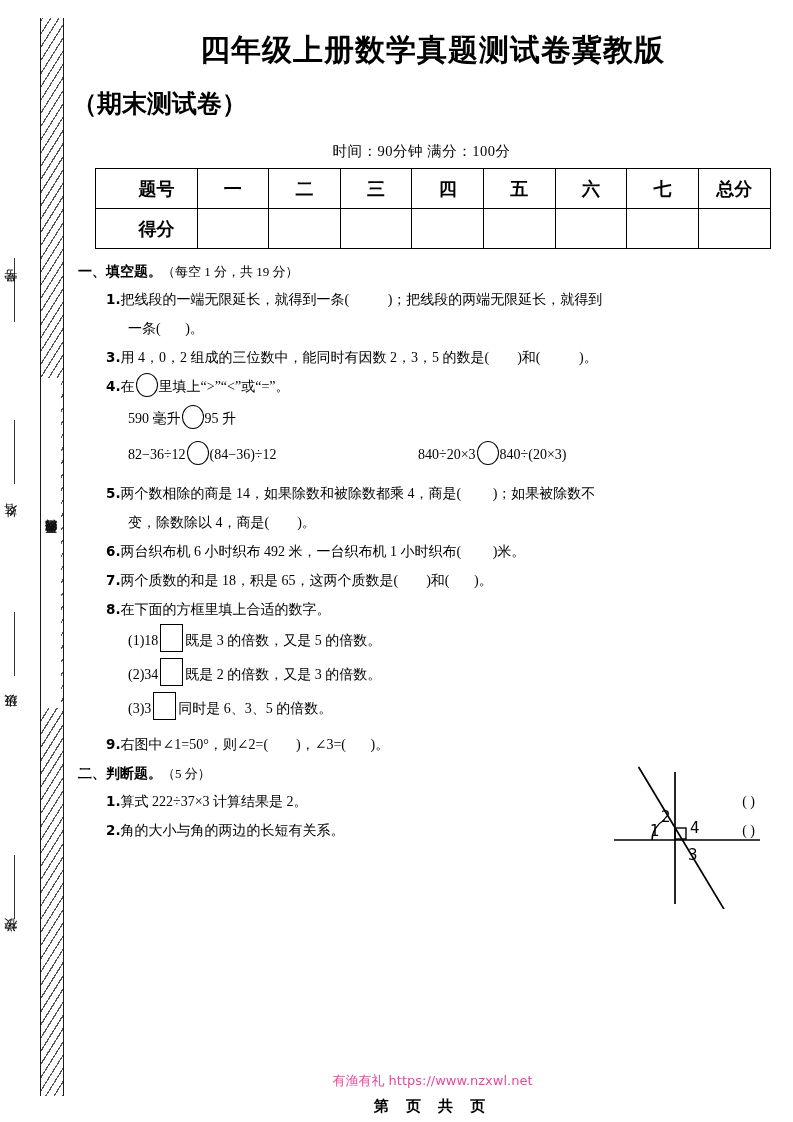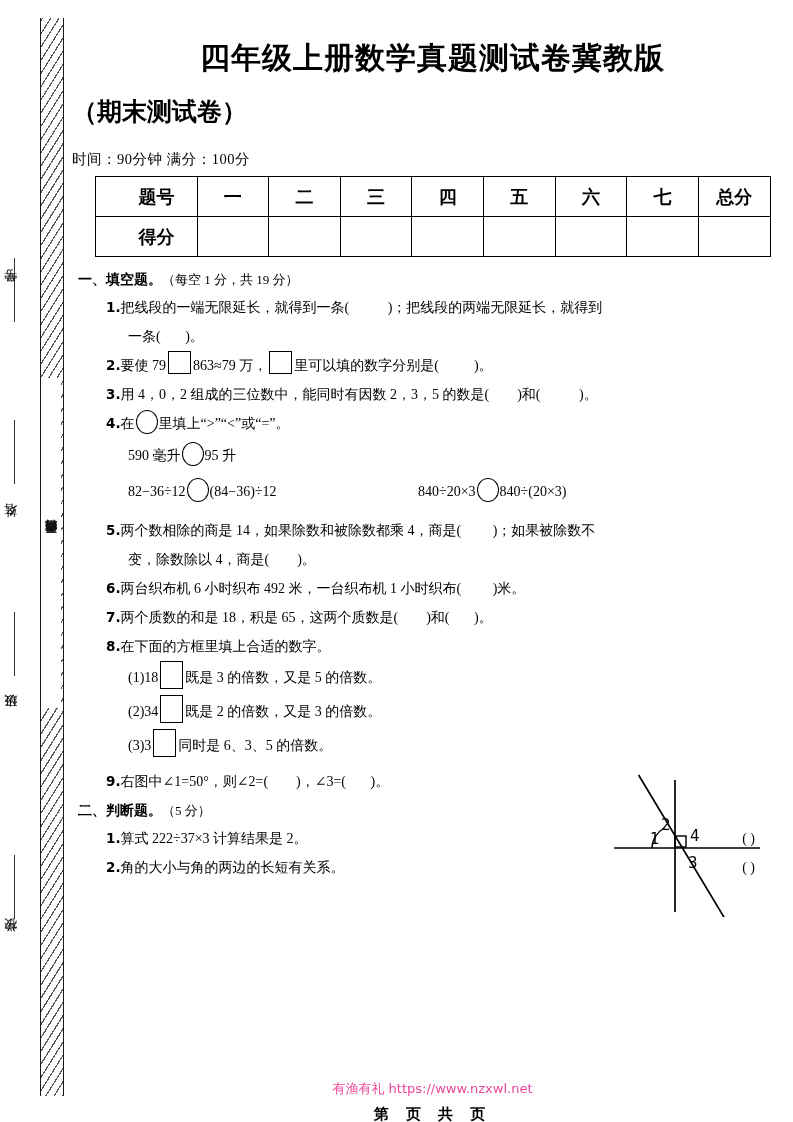--- a/index.html
+++ b/index.html
@@ -65,42 +65,42 @@
     transform: rotate(180deg);
     white-space: nowrap;
     background: #fff;
     color: #111;
     line-height: 20px;
   }
 
   
   #sheet {
     position: absolute;
-    left: 72px; top: 12px;
+    left: 72px; top: 4px;
     width: 721px; height: 894px;
   }
 
   .title-main {
     text-align: center;
     font-family: "DejaVu Sans", "Liberation Sans", sans-serif;
     font-weight: bold;
     font-size: 30px;
     letter-spacing: 1px;
     margin-top: 26px;
     color: #000;
   }
   .title-sub {
     font-family: "DejaVu Sans", "Liberation Sans", sans-serif;
     font-weight: bold;
     font-size: 25px;
     margin-top: 16px;
     color: #000;
   }
   .exam-meta {
-    text-align: left;
+    text-align: center;
     font-size: 14.5px;
     margin-top: 22px;
     padding-right: 22px;
     letter-spacing: .5px;
   }
 
   
   table.score-table {
     border-collapse: collapse;
     margin: 7px auto 0 auto;
@@ -272,23 +272,20 @@
     <span>一、填空题。</span><span class="pts">（每空 1 分，共 19 分）</span>
   </div>
 
   <div class="q">
     <span class="qnum">1.</span><span>把线段的一端无限延长，就得到一条(</span><span class="par-blank">&nbsp;&nbsp;&nbsp;&nbsp;&nbsp;&nbsp;&nbsp;&nbsp;&nbsp;&nbsp;&nbsp;</span><span>)；把线段的两端无限延长，就得到</span>
   </div>
   <div class="q q-indent">
     <span>一条(</span><span class="par-blank">&nbsp;&nbsp;&nbsp;&nbsp;&nbsp;&nbsp;&nbsp;</span><span>)。</span>
   </div>
 
-  <div class="q">
-    <span class="qnum">2.</span><span>要使 79</span><span class="blank-box"></span><span>863≈79 万，</span><span class="blank-box"></span><span>里可以填的数字分别是(</span><span class="par-blank">&nbsp;&nbsp;&nbsp;&nbsp;&nbsp;&nbsp;&nbsp;&nbsp;&nbsp;&nbsp;</span><span>)。</span>
-  </div>
 
   <div class="q">
     <span class="qnum">3.</span><span>用 4，0，2 组成的三位数中，能同时有因数 2，3，5 的数是(</span><span class="par-blank">&nbsp;&nbsp;&nbsp;&nbsp;&nbsp;&nbsp;&nbsp;&nbsp;</span><span>)和(</span><span class="par-blank">&nbsp;&nbsp;&nbsp;&nbsp;&nbsp;&nbsp;&nbsp;&nbsp;&nbsp;&nbsp;&nbsp;</span><span>)。</span>
   </div>
 
   <div class="q">
     <span class="qnum">4.</span><span>在</span><span class="circ"></span><span>里填上“&gt;”“&lt;”或“=”。</span>
   </div>
   <div class="expr-row">
     <span class="e1"><span>590 毫升</span><span class="circ"></span><span>95 升</span></span>

